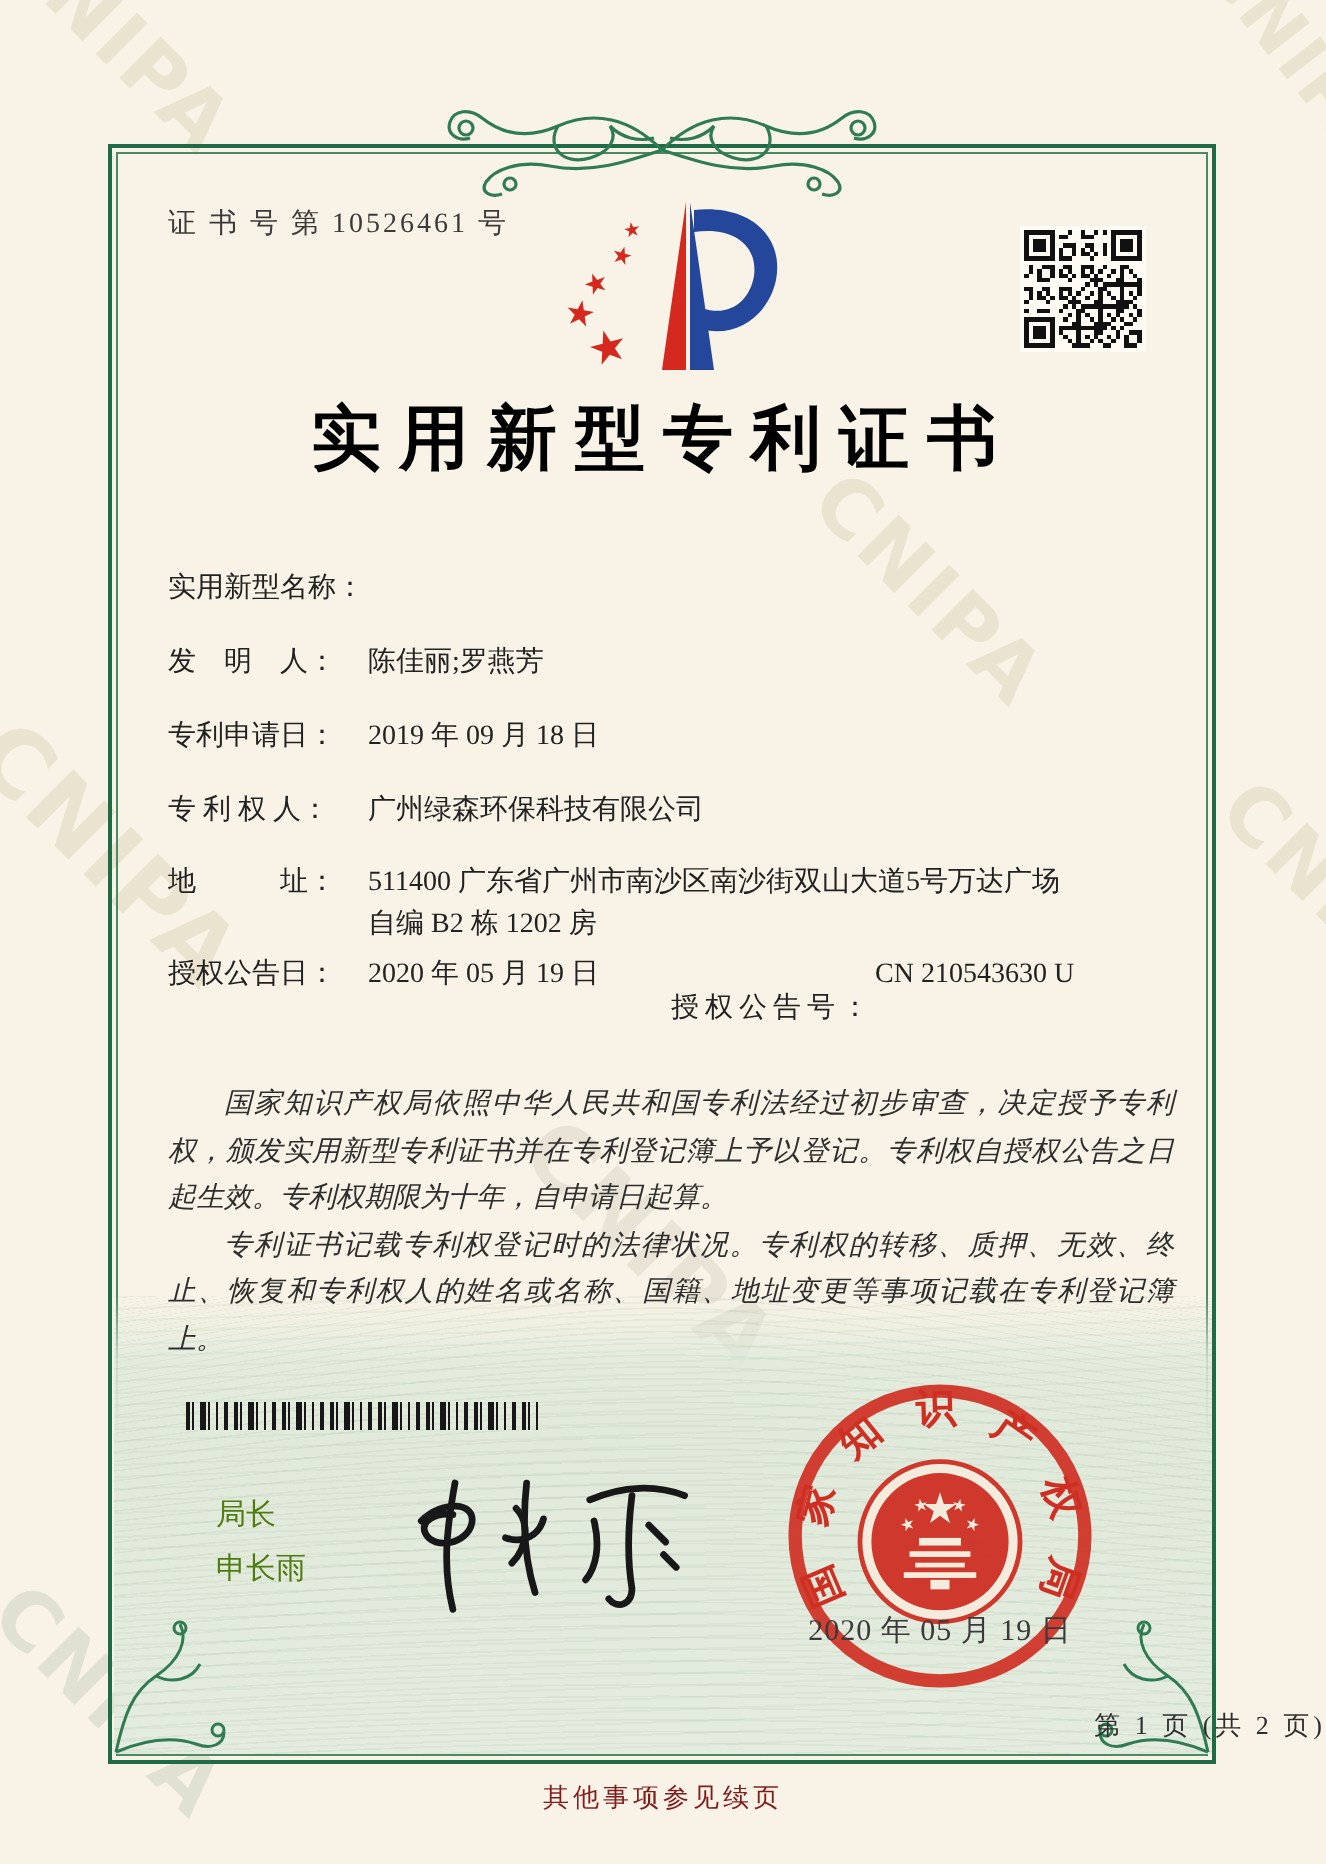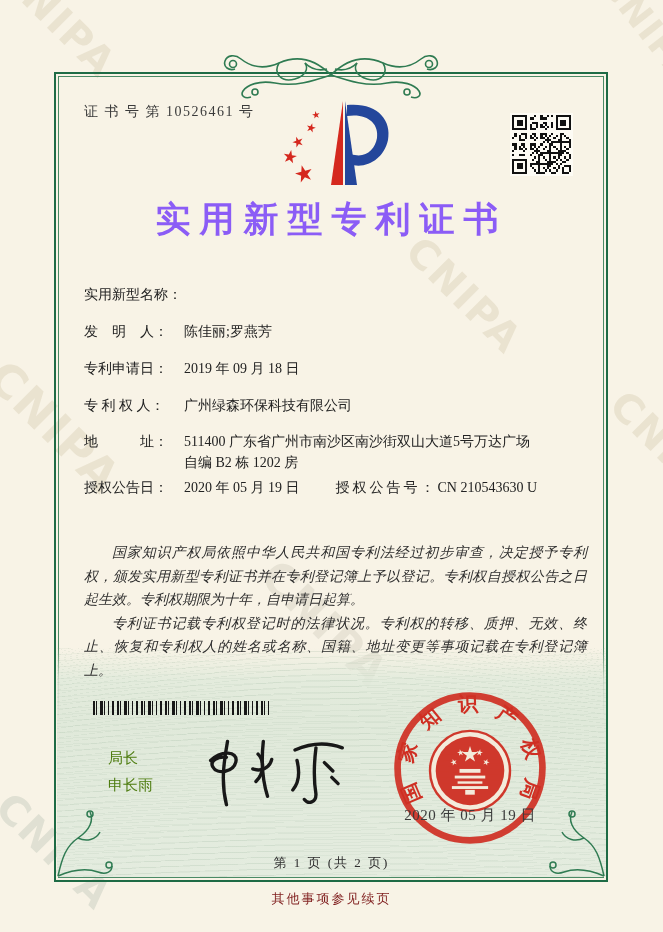--- a/index.html
+++ b/index.html
@@ -11,21 +11,21 @@
          border:2px solid #1e6b45;}
   .frame::before{content:"";position:absolute;left:2px;top:2px;right:2px;bottom:2px;
          border:1px solid #4a8a65;}
   .green-bottom{position:absolute;left:57px;top:648px;width:549px;height:229px;
     background:
       repeating-radial-gradient(ellipse 140% 60px at 50% -20px, rgba(126,160,132,0.10) 0 1px, rgba(0,0,0,0) 1px 7px),
       repeating-linear-gradient(178deg, rgba(126,160,132,0.08) 0 1px, rgba(0,0,0,0) 1px 6px),
       linear-gradient(180deg, rgba(226,236,222,0) 0%, rgba(224,234,219,0.85) 14%, #e0e9da 32%, #e4ecdf 100%);}
   .cert-no{position:absolute;left:84px;top:103px;font-size:14px;letter-spacing:1.5px;color:#3a3a3a;}
   .title{position:absolute;left:0;top:196px;width:100%;text-align:center;font-size:35px;
-         font-weight:bold;letter-spacing:9px;color:#8b5cf6;}
+         font-weight:bold;letter-spacing:9px;color:#000000;}
   .logo{position:absolute;left:270px;top:95px;}
   .qr{position:absolute;left:510px;top:113px;}
   .fields{position:absolute;left:84px;top:283px;right:78px;font-size:14px;color:#222;}
   .frow{display:flex;line-height:23px;margin-bottom:14px;}
   .flabel{display:inline-block;width:100px;flex:0 0 100px;white-space:pre;}
   .fvalue{white-space:pre-line;}
   .frow.addr{margin-bottom:3px;line-height:21px;}
   .grant-row{display:flex;line-height:23px;}
   .grant-right{margin-left:36px;display:flex;}
   .paras{position:absolute;left:84px;top:541px;right:76px;font-size:14px;line-height:23.5px;
@@ -38,21 +38,21 @@
       #171717 7px 10px,rgba(0,0,0,0) 10px 11px,
       #171717 11px 12px,rgba(0,0,0,0) 12px 15px,
       #171717 15px 16px,rgba(0,0,0,0) 16px 19px,
       #171717 19px 21px,rgba(0,0,0,0) 21px 24px);}
   .director{position:absolute;left:108px;top:744px;font-size:15px;color:#4d7c0f;line-height:27px;
             font-family:"Liberation Sans","DejaVu Sans",sans-serif;}
   .signature{position:absolute;left:198px;top:728px;}
   .seal{position:absolute;left:389px;top:687px;width:162px;height:162px;}
   .seal-date{position:absolute;left:394px;top:806px;width:152px;text-align:center;
              font-size:15px;color:#3a3a3a;letter-spacing:0.5px;}
-  .page-footer{position:absolute;left:0;top:854px;width:663px;text-align:center;
+  .page-footer{position:absolute;left:0;top:854px;width:663px;text-align:right;
                font-size:13px;color:#2e2e2e;letter-spacing:2px;}
   .continuation{position:absolute;left:0;top:890px;width:663px;text-align:center;
                 font-size:13px;color:#7f1d1d;letter-spacing:2px;}
   .ornament-top{position:absolute;left:211px;top:45px;}
   .corner-orn{position:absolute;}
   .corner-orn.bl{left:56px;top:808px;}
   .corner-orn.br{left:548px;top:808px;transform:scaleX(-1);}
 </style>
 </head>
 <body>
@@ -389,21 +389,21 @@
     </div>
     <div class="frow addr">
       <span class="flabel">地　　　址：</span>
       <span class="fvalue" style="max-width:430px;">511400 广东省广州市南沙区南沙街双山大道5号万达广场
 自编 B2 栋 1202 房</span>
     </div>
     <div class="grant-row">
       <span class="flabel">授权公告日：</span>
       <span class="fvalue">2020 年 05 月 19 日</span>
       <span class="grant-right">
-        <span style="white-space:pre;letter-spacing:3px;">授权公告号：</span>
+        <span style="white-space:pre;letter-spacing:3px;margin-top:17px;">授权公告号：</span>
         <span>CN 210543630 U</span>
       </span>
     </div>
   </div>
 
   <div class="paras">
     <p>国家知识产权局依照中华人民共和国专利法经过初步审查，决定授予专利权，颁发实用新型专利证书并在专利登记簿上予以登记。专利权自授权公告之日起生效。专利权期限为十年，自申请日起算。</p>
     <p>专利证书记载专利权登记时的法律状况。专利权的转移、质押、无效、终止、恢复和专利权人的姓名或名称、国籍、地址变更等事项记载在专利登记簿上。</p>
   </div>
 

